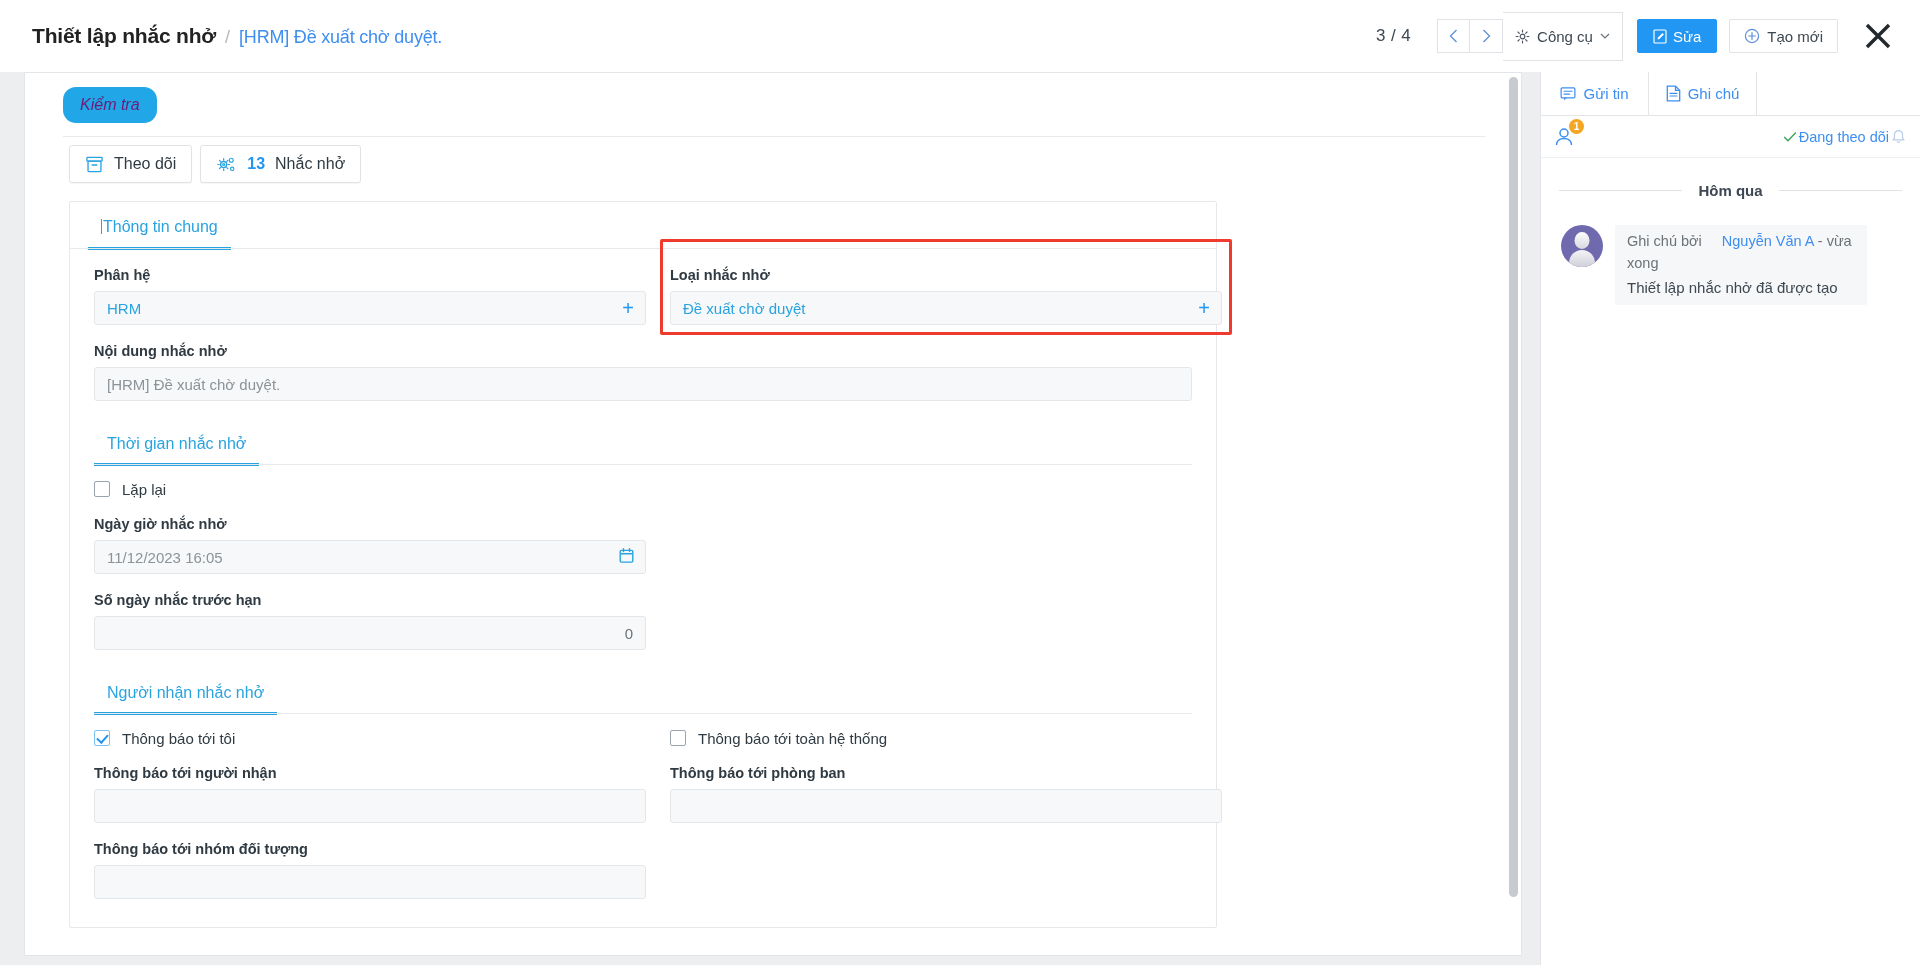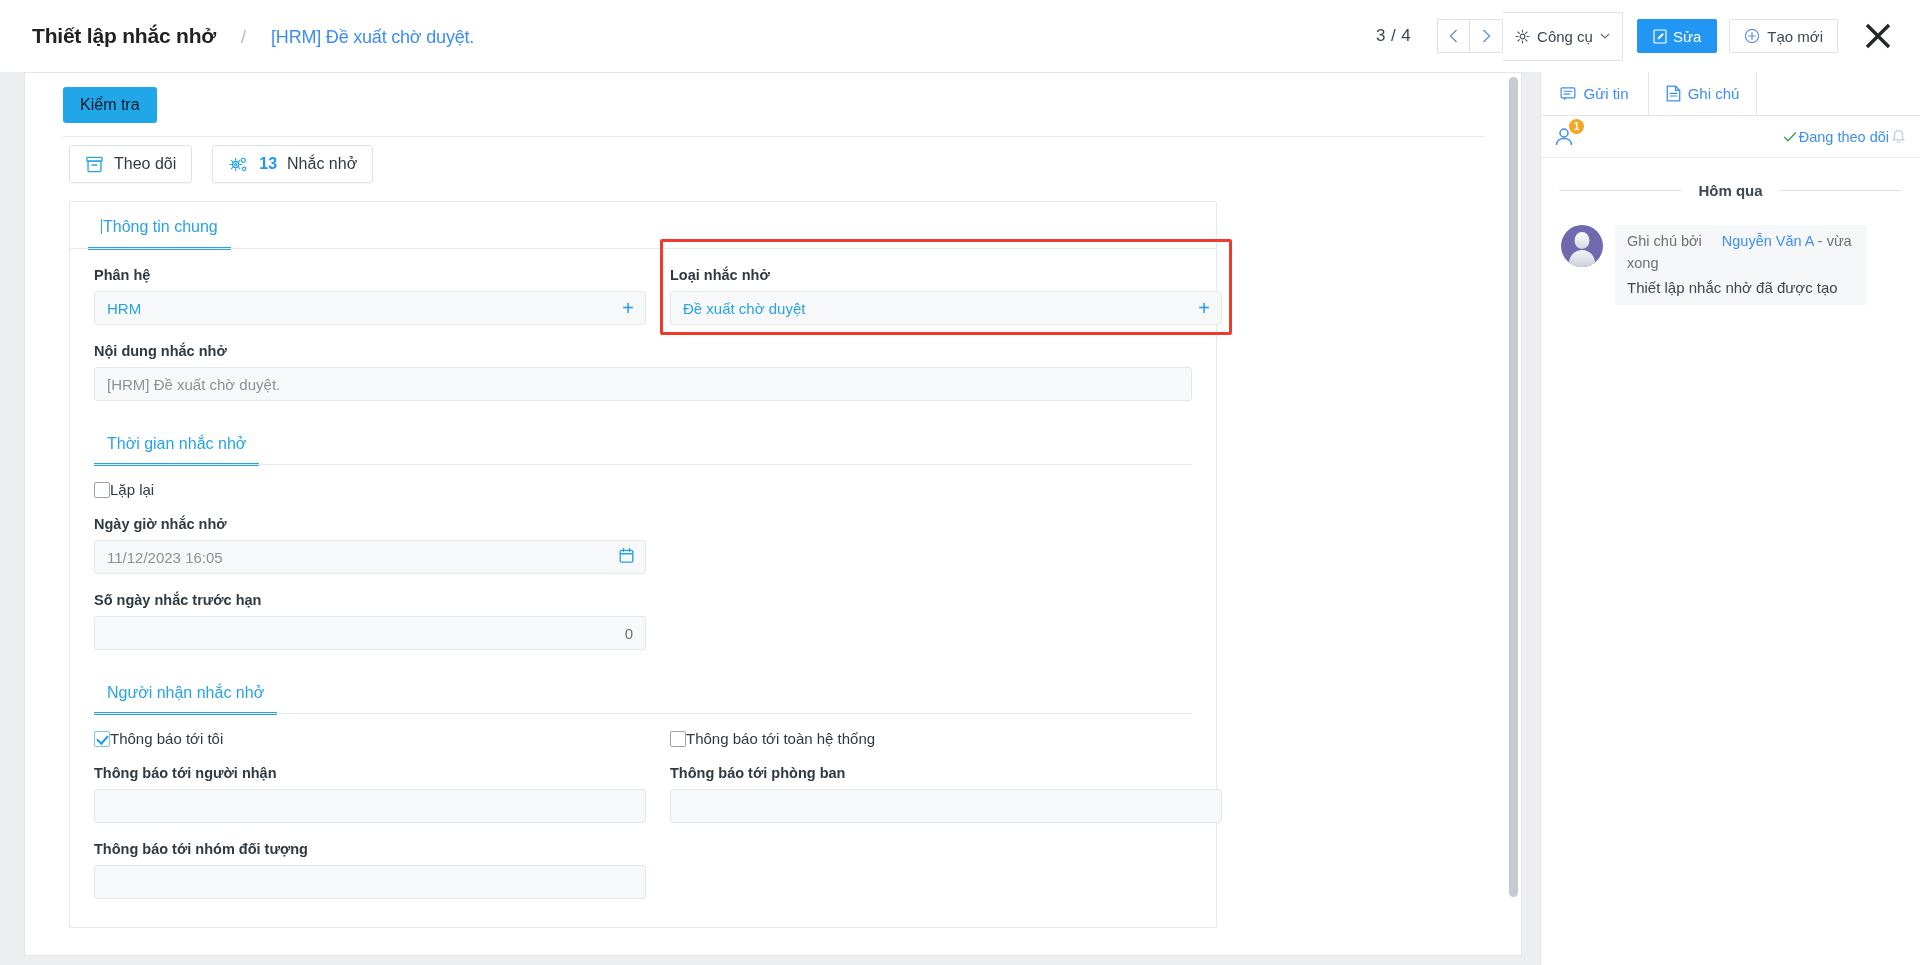--- a/index.html
+++ b/index.html
@@ -9,21 +9,21 @@
     font-family: "Liberation Sans", sans-serif;
     overflow: hidden;
   }
 
   
   .header {
     position: absolute; left: 0; top: 0; width: 1920px; height: 72px;
     background: #ffffff;
     display: flex; align-items: center;
   }
-  .breadcrumb { display: flex; align-items: baseline; padding-left: 32px; gap: 25px; }
+  .breadcrumb { display: flex; align-items: baseline; padding-left: 32px; gap: 9px; }
   .bc-title { font-size: 21px; font-weight: bold; color: #222222; letter-spacing: -0.2px; }
   .bc-sep { font-size: 18px; color: #b9b9b9; }
   .bc-link { font-size: 18px; color: #3d8ef0; letter-spacing: -0.2px; }
 
   .header-right {
     margin-left: auto; display: flex; align-items: center;
     padding-right: 24px; gap: 0;
   }
   .pager-count { font-size: 17px; color: #3d4852; margin-right: 26px; letter-spacing: 0.4px; }
   .nav-btn {
@@ -64,28 +64,28 @@
   .main-panel {
     position: absolute; left: 24px; top: 0; width: 1498px; height: 884px;
     background: #fff; border: 1px solid #e3e5e8;
     overflow: hidden;
   }
   .panel-inner { position: relative; width: 1475px; }
 
   .check-row { padding: 14px 0 0 38px; }
   .check-btn {
     display: inline-flex; align-items: center; justify-content: center;
-    background: #21a7e8; color: #0f172a; font-size: 16px;
-    height: 36px; padding: 0 17px; border-radius: 3px; cursor: pointer;
+    background: #21a7e8; color: #701a75; font-size: 16px;
+    height: 36px; padding: 0 17px; border-radius: 13px; cursor: pointer; font-style: italic;
   }
   .check-underline {
     position: absolute; left: 38px; top: 63px; width: 1422px; height: 1px; background: #e8eaec;
   }
 
-  .status-row { display: flex; gap: 20px; padding: 22px 0 0 44px; }
+  .status-row { display: flex; gap: 8px; padding: 22px 0 0 44px; }
   .status-chip {
     display: flex; align-items: center; gap: 10px; height: 38px;
     border: 1px solid #e0e3e6; background: #fff; border-radius: 3px;
     padding: 0 15px; font-size: 16px; color: #2f3a42; cursor: pointer;
     box-shadow: 0 1px 1px rgba(0,0,0,.04);
   }
   .chip-num { color: #2196f3; font-weight: bold; }
 
   
   .form-card {
@@ -149,21 +149,21 @@
     content: ""; position: absolute; left: 0; right: 0; bottom: 0; height: 1px; background: #e8eaec;
   }
   .sub-tab {
     position: relative; display: inline-block; padding: 8px 13px 12px;
     font-size: 16px; color: #29a3e0; cursor: pointer;
   }
   .sub-tab.active::after {
     content: ""; position: absolute; left: 0; right: 0; bottom: -1px; height: 3px; background: #29a3e0;
   }
 
-  .cbrow { display: flex; align-items: center; font-size: 15px; color: #2f3a42; cursor: pointer; }
+  .cbrow { display: flex; gap: 12px; font-size: 15px; color: #2f3a42; cursor: pointer; }
   .cbox {
     width: 16px; height: 16px; border: 1px solid #9aa3ab; border-radius: 2px;
     background: #fff; display: inline-block; position: relative; flex: 0 0 16px;
   }
   .cbox.checked { border-color: #7cc4f0; }
   .cbox.checked::after {
     content: ""; position: absolute; left: 4px; top: 1px; width: 5px; height: 9px;
     border: solid #2196f3; border-width: 0 2px 2px 0; transform: rotate(42deg);
   }
 

